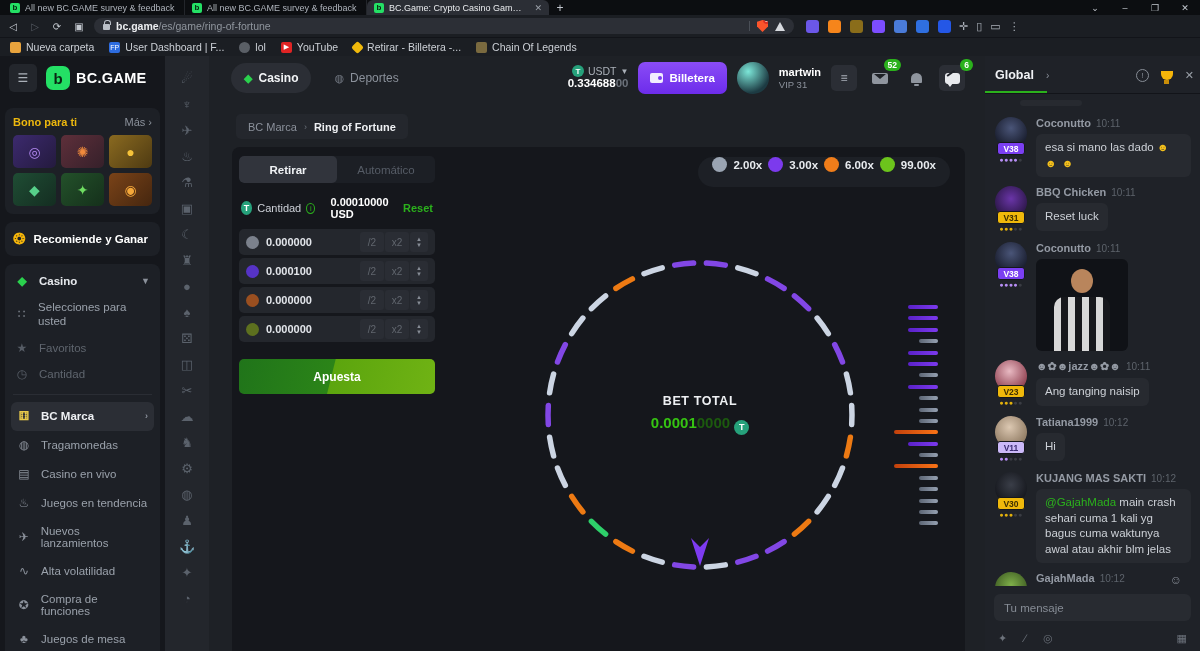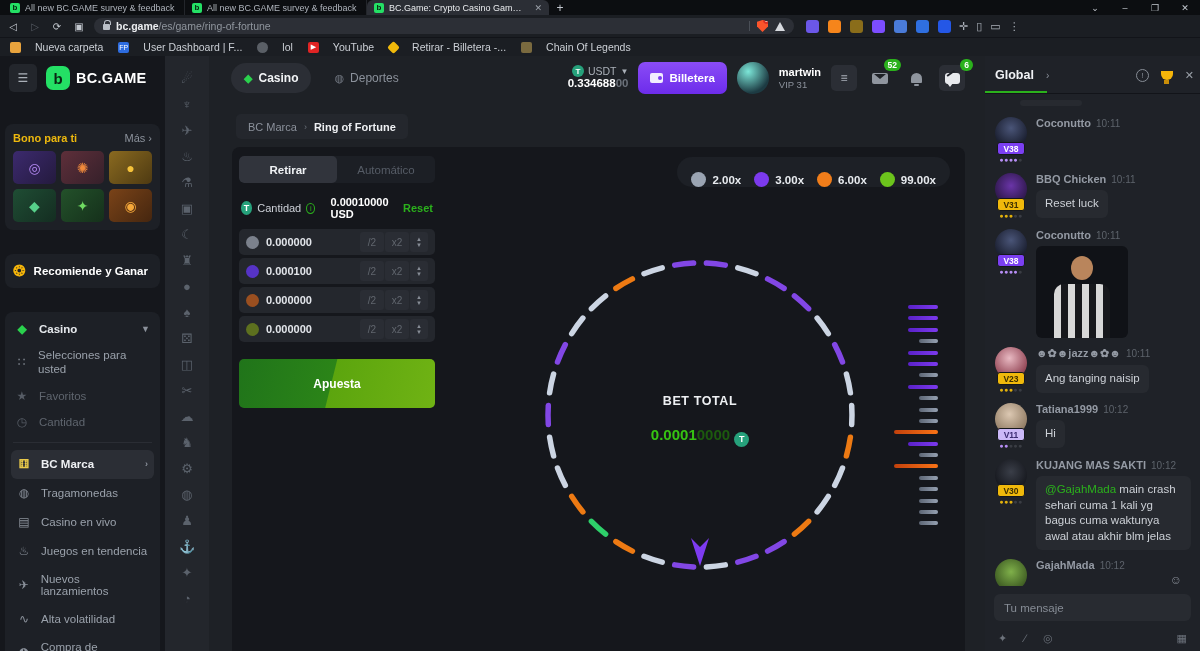--- a/index.html
+++ b/index.html
@@ -26,38 +26,38 @@
   .url-path{color:#8f959d}
   .pillright{margin-left:auto;display:flex;align-items:center;gap:7px}
   .vsep{width:1px;height:10px;background:#4a4f57}
   .bshield{width:11px;height:12px;background:#fb542b;clip-path:polygon(50% 0,100% 15%,100% 55%,50% 100%,0 55%,0 15%);position:relative}
   .bshield .bdg{position:absolute;top:-4px;right:-6px;background:#d93025;color:#fff;font-size:6.5px;border-radius:5px;padding:0 2px;line-height:8px}
   .btri{width:0;height:0;border-left:5px solid transparent;border-right:5px solid transparent;border-bottom:9px solid #d8dbe0}
   .extrow{display:flex;align-items:center;gap:9px;margin-left:4px}
   .ext{width:13px;height:13px;border-radius:3px}
   .gicon{color:#aab0b8;font-size:11px}
   .bookmarks{height:19px;background:#1b1e23;border-top:1px solid #121419;display:flex;align-items:center;gap:15px;padding:0 10px;font-size:10.5px;color:#ccd0d6;white-space:nowrap}
-  .bm{display:flex;align-items:center;gap:14px}
+  .bm{display:flex;align-items:center;gap:5px}
   .bmi{width:11px;height:11px;border-radius:2px;display:inline-flex;align-items:center;justify-content:center;font-size:7px;color:#fff}
 
   
   .app{display:flex;height:595px}
   .sidebar{width:165px;background:#15171c;padding:0 5px;flex:0 0 165px}
   .gamestrip{width:44px;flex:0 0 44px;background:#23262c;display:flex;flex-direction:column;align-items:center;padding-top:14px;gap:9px;overflow:hidden}
   .gamestrip span{font-size:13px;color:#5b626c;line-height:17px}
   .main{flex:1;background:#1e2126;position:relative;overflow:hidden}
   .chat{width:215px;flex:0 0 215px;background:#1f2228;display:flex;flex-direction:column;position:relative}
 
   
   .sb-top{height:44px;display:flex;align-items:center;gap:9px;padding:0 4px}
   .burger{width:28px;height:28px;background:#23262c;border-radius:5px;color:#aab0b8;font-size:12px;display:flex;align-items:center;justify-content:center}
   .logo{display:flex;align-items:center;gap:6px}
   .logo .lb{width:24px;height:24px;background:#24e065;border-radius:7px;color:#0b2513;font-weight:bold;font-size:15px;display:flex;align-items:center;justify-content:center}
   .logo .lt{font-size:14.5px;font-weight:bold;color:#fff;letter-spacing:.3px}
-  .card{background:#1d2026;border-radius:8px;padding:8px;margin-top:24px}
+  .card{background:#1d2026;border-radius:8px;padding:8px;margin-top:8px}
   .bonus-head{display:flex;align-items:center;font-size:11px}
   .bonus-title{color:#edb80e;font-weight:bold}
   .bonus-more{margin-left:auto;color:#8b919b}
   .tiles{display:grid;grid-template-columns:repeat(3,1fr);gap:5px;margin-top:7px}
   .tile{height:33px;border-radius:5px;display:flex;align-items:center;justify-content:center;font-size:14px}
   .refer{display:flex;align-items:center;gap:8px;font-size:11.5px;font-weight:bold;color:#fff}
   .coinpile{font-size:15px;color:#f5b50a}
   .srow{display:flex;align-items:center;gap:10px;padding:6px 4px;font-size:11.5px;color:#9aa1ab}
   .srow .ic{width:14px;text-align:center;font-size:12px;color:#8b919b}
   .srow.dim{color:#5f656e}.srow.dim .ic{color:#565c65}
@@ -111,28 +111,28 @@
   .amountrow .lbl{color:#cdd1d8}
   .info{width:11px;height:11px;border:1.2px solid #2bb11c;border-radius:50%;color:#2bb11c;font-size:7.5px;display:inline-flex;align-items:center;justify-content:center}
   .amountrow .val{color:#fff;font-weight:bold;margin-left:10px}
   .amountrow .reset{margin-left:auto;color:#2bb11c;font-weight:bold}
   .betrow{height:26px;background:#24272d;border-radius:5px;display:flex;align-items:center;padding:0 7px;margin-top:3px;gap:7px}
   .bdot{width:13px;height:13px;border-radius:50%}
   .betrow .bv{font-size:11px;font-weight:bold;color:#e3e6eb}
   .betrow .ctr{margin-left:auto;display:flex;align-items:center;gap:1px}
   .cbox{width:24px;height:20px;background:#2a2d34;display:flex;align-items:center;justify-content:center;font-size:10px;color:#61666e;border-radius:3px}
   .stepper{width:18px;height:20px;background:#2a2d34;border-radius:3px;display:flex;flex-direction:column;align-items:center;justify-content:center;color:#878d96;font-size:6px;line-height:6px}
-  .apuesta{margin-top:17px;height:49px;border-radius:5px;background:linear-gradient(104deg,#20741a 0%,#2b8418 47%,#5ca50e 47.5%,#70b314 100%);display:flex;align-items:center;justify-content:center;color:#fff;font-weight:bold;font-size:12px}
-  .legend{position:absolute;right:15px;top:10px;height:30px;background:#1d2026;border-radius:15px;display:flex;align-items:flex-end;gap:13px;padding:0 14px}
+  .apuesta{margin-top:17px;height:35px;border-radius:5px;background:linear-gradient(104deg,#20741a 0%,#2b8418 47%,#5ca50e 47.5%,#70b314 100%);display:flex;align-items:center;justify-content:center;color:#fff;font-weight:bold;font-size:12px}
+  .legend{position:absolute;right:15px;top:10px;height:30px;background:#1d2026;border-radius:15px;display:flex;align-items:flex-start;gap:6px;padding:0 14px}
   .lchip{display:flex;align-items:center;gap:6px;font-size:11.5px;font-weight:bold;color:#e8ebef}
   .ldot{width:15px;height:15px;border-radius:50%}
   .wheelwrap{position:absolute;left:303px;top:103px;width:330px;height:330px}
   .bettotal{position:absolute;left:368px;top:247px;width:200px;text-align:center}
   .bettotal .l{font-size:12.5px;font-weight:bold;color:#eef0f3;letter-spacing:.6px}
-  .bettotal .v{margin-top:18px;font-size:15px;font-weight:bold}
+  .bettotal .v{margin-top:6px;font-size:15px;font-weight:bold}
   .bettotal .bright{color:#36c312}.bettotal .dimv{color:#1c5a0e}
   .bettotal .tc{display:inline-flex;width:15px;height:15px;border-radius:50%;background:#26a17b;color:#fff;font-size:9px;font-weight:bold;align-items:center;justify-content:center;vertical-align:-2px;margin-left:4px}
   .bars{position:absolute;right:27px;top:158px;display:flex;flex-direction:column;align-items:flex-end;gap:7.4px}
   .bar{height:4px;border-radius:2px}
   .bar.silver{width:19px;background:linear-gradient(90deg,#5d6675,#96a1b2)}
   .bar.purple{width:30px;background:linear-gradient(90deg,#5a21c9,#7c3aed)}
   .bar.orange{width:44px;background:linear-gradient(90deg,#c2410c,#f97316)}
 
   
   .chat-header{height:38px;display:flex;align-items:center;padding:0 10px;gap:12px;position:relative}
@@ -588,20 +588,21 @@
           </div>
 
         <div class="msg">
           <div class="avcol">
             <span class="av" style="background:radial-gradient(circle at 50% 35%,#4a5578,#181c2c 75%)"></span>
             <span class="vbadge vb-purple">V38</span>
             <span class="medals"><span class="m1">●●●●</span><span class="m2">●</span></span>
           </div>
           <div class="mbody">
             <div class="mhead"><span>Coconutto</span><span class="time">10:11</span></div>
+            <div class="bubble"><span>esa si mano las dado</span> <span class="emostr">☻ ☻ ☻</span></div>
           </div>
         </div>
 
         <div class="msg">
           <div class="avcol">
             <span class="av" style="background:radial-gradient(circle at 50% 40%,#6a35a8,#2c1748 75%)"></span>
             <span class="vbadge vb-gold">V31</span>
             <span class="medals g"><span class="m1">●●●</span><span class="m2">●●</span></span>
           </div>
           <div class="mbody">

